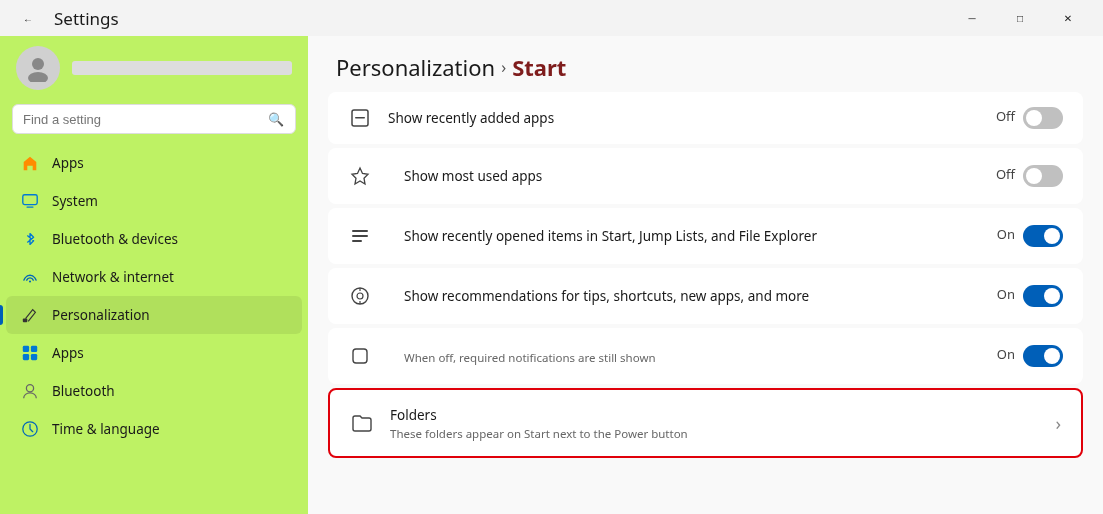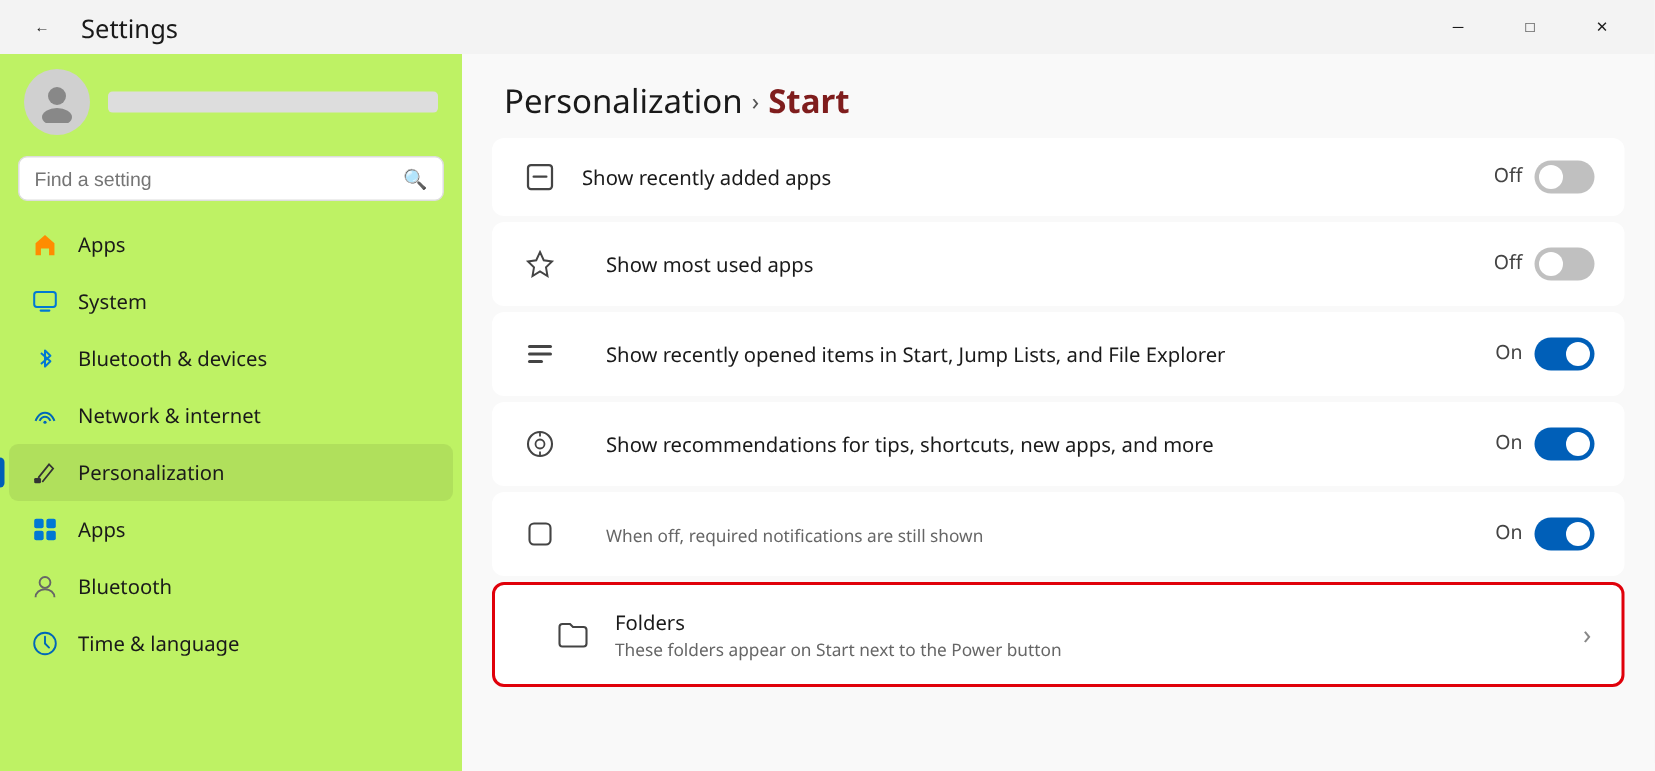--- a/index.html
+++ b/index.html
@@ -257,21 +257,20 @@
     }
     .toggle.on::after { left: 21px; }
     .toggle.off::after { left: 3px; }
 
     
     .folders-card {
       background: white;
       border-radius: 8px;
       margin-bottom: 4px;
       border: 2px solid #e0000a;
-      padding-left: 20px;
     }
     .folders-row {
       display: flex;
       align-items: center;
       padding: 14px 20px;
       gap: 16px;
       min-height: 66px;
       cursor: pointer;
     }
     .chevron-right {

